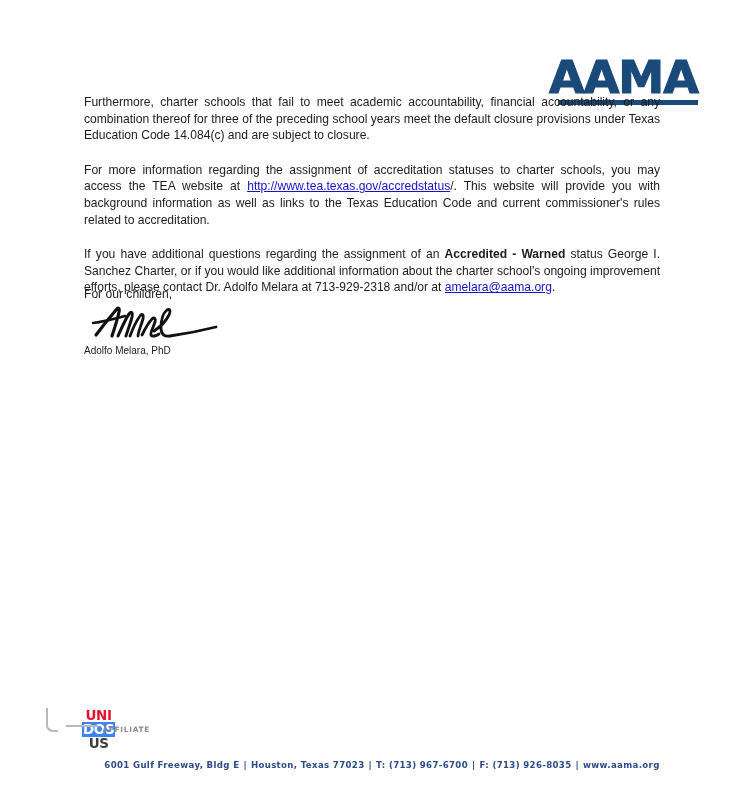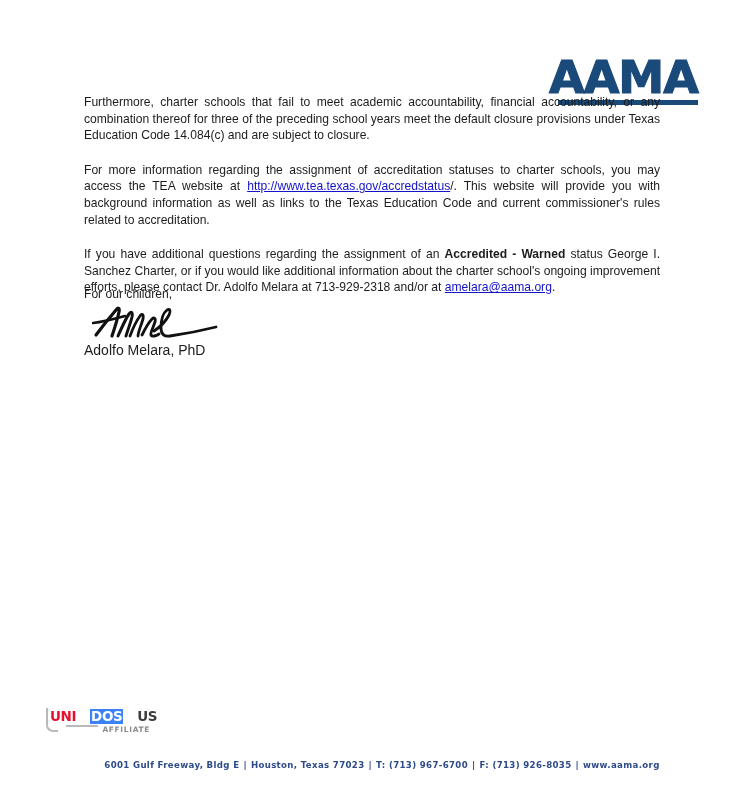--- a/index.html
+++ b/index.html
@@ -76,21 +76,21 @@
     color: #1c1c1c;
     margin: 0;
   }
   .signature-area {
     height: 40px;
     padding-left: 8px;
     padding-top: 2px;
   }
   .signature-area svg { display: block; }
   .signer-line {
-    font-size: 14px;
+    font-size: 10px;
     line-height: 15.4px;
     color: #1c1c1c;
     margin: 0;
   }
 
   
   .unidos-mark {
     position: absolute;
     left: 46px;
     top: 706px;
@@ -102,29 +102,30 @@
     left: 0;
     top: 2px;
     width: 12px;
     height: 24px;
     border-left: 2px solid #b9b9b9;
     border-bottom: 2px solid #b9b9b9;
     border-bottom-left-radius: 7px;
   }
   .unidos-word {
     position: absolute;
-    left: 4px;
+    left: 22px;
     top: 3px;
     display: flex;
     align-items: center;
     font-family: "DejaVu Sans", sans-serif;
     font-weight: bold;
     font-size: 13.5px;
     letter-spacing: -0.4px;
     line-height: 13px;
+    flex-direction: column;
   }
   .u-uni { color: #e8112d; }
   .u-dos {
     background: #3b82f6;
     color: #ffffff;
     padding: 1px 1px 1px 1px;
     margin: 0 14px;
   }
   .u-us { color: #3d3d3d; text-align: center; }
   .unidos-affil {

